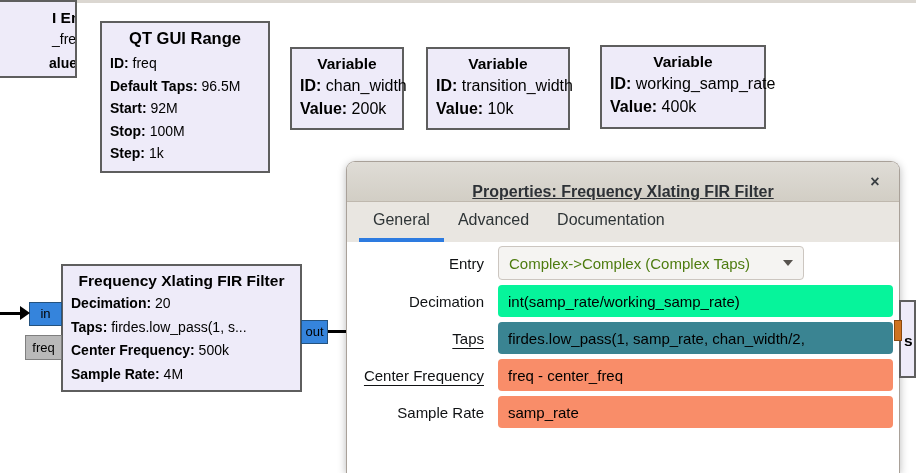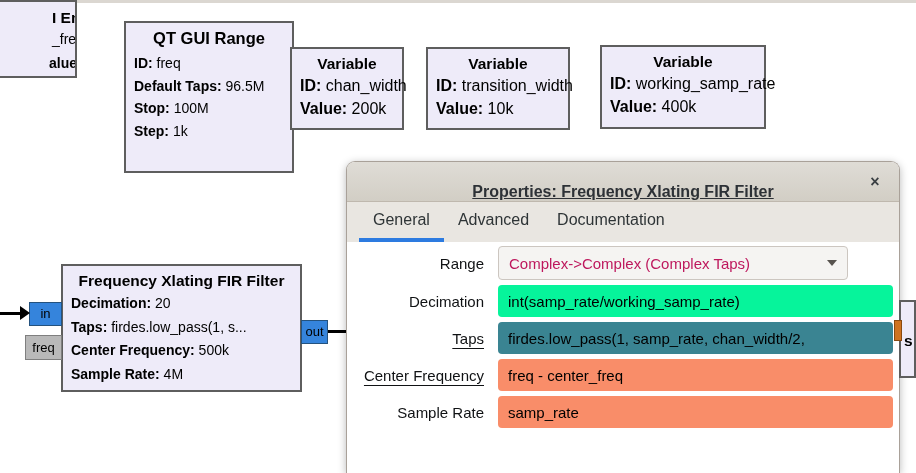--- a/index.html
+++ b/index.html
@@ -13,21 +13,21 @@
   .block { position:absolute; background:#eeebf9; border:2px solid #5e5e5e; color:#000; }
   .block .btitle { font-weight:bold; font-size:15.5px; text-align:center; padding:6px 7px 2px 7px; white-space:nowrap; }
   .block .bline { font-size:14px; padding:0 8px; line-height:22.5px; white-space:nowrap; }
   .block .bline b { font-weight:bold; }
 
   .blk-entry { left:0; top:41; width:77px; height:78px; border-left:none; overflow:hidden;padding-left:48px; }
   .blk-entry .btitle { text-align:left; padding:7px 2px 0 4px; }
   .blk-entry .l2 { padding-left:4px; line-height:24px; }
   .blk-entry .l3 { padding-left:1px; line-height:24px; }
 
-  .blk-range { left:100; top:21px; width:170px; height:152px; left:100px;margin-left:24px; }
+  .blk-range { left:100; top:21px; width:170px; height:152px; left:100px; }
   .blk-range .btitle { font-size:16.5px; padding-bottom:4px; }
 
   .blk-var1 { left:290px; top:47px; width:114px; height:83px; }
   .blk-var2 { left:426px; top:47px; width:144px; height:83px; }
   .blk-var3 { left:600px; top:45px; width:166px; height:84px; }
   .blk-var1 .bline, .blk-var2 .bline, .blk-var3 .bline { font-size:16px; }
 
   .blk-fxff { left:61px; top:264px; width:241px; height:128px; }
   .blk-fxff .bline { line-height:23.5px; }
 
@@ -62,21 +62,21 @@
          border-bottom:4px solid transparent; }
   .tab.active { border-bottom-color:#2d7be0; }
   .dbody { background:#fff; padding:2px 6px 0 6px; }
   .frow { display:flex; align-items:center; margin-bottom:5px; height:32px; }
   .frow.first { height:34px; margin-top:2px; }
   .flabel { width:139px; text-align:right; padding-right:8px; font-size:15px; color:#101214; flex:none; }
   .flabel.u { text-decoration:underline; text-underline-offset:4px; }
   .fgap { width:6px; flex:none; }
   .ffield { flex:1; height:100%; border-radius:4px; display:flex; align-items:center;
             padding-left:10px; font-size:15px; color:#000; white-space:nowrap; overflow:hidden; }
-  .fdrop { flex:none; width:350px; background:#f5f4f2; border:1px solid #ccc6c0; color:#be185d;
+  .fdrop { flex:none; width:306px; background:#f5f4f2; border:1px solid #ccc6c0; color:#4d7c0f;
            justify-content:space-between; padding-right:10px; }
   .droparrow { width:0; height:0; border-top:6px solid #57534e; border-left:5px solid transparent;
                border-right:5px solid transparent; margin-left:8px; flex:none; }
   .f-green  { background:#06f49b; }
   .f-teal   { background:#3a8492; }
   .f-salmon { background:#f98d69; }
 </style>
 </head>
 <body>
 
@@ -86,20 +86,21 @@
   <div class="block blk-entry">
     <div class="btitle">I Entry</div>
     <div class="bline l2"><span>_freq</span></div>
     <div class="bline l3"><b>alue:</b> <span>96M</span></div>
   </div>
 
   <div class="block blk-range">
     <div class="btitle">QT GUI Range</div>
     <div class="bline"><b>ID:</b> <span>freq</span></div>
     <div class="bline"><b>Default Taps:</b> <span>96.5M</span></div>
+    <div class="bline"><b>Start:</b> <span>92M</span></div>
     <div class="bline"><b>Stop:</b> <span>100M</span></div>
     <div class="bline"><b>Step:</b> <span>1k</span></div>
   </div>
 
   <div class="block blk-var1">
     <div class="btitle">Variable</div>
     <div class="bline"><b>ID:</b> <span>chan_width</span></div>
     <div class="bline"><b>Value:</b> <span>200k</span></div>
   </div>
 
@@ -142,21 +143,21 @@
     <span>Properties: Frequency Xlating FIR Filter</span>
     <span class="closebtn">×</span>
   </div>
   <div class="tabbar">
     <div class="tab active">General</div>
     <div class="tab">Advanced</div>
     <div class="tab">Documentation</div>
   </div>
   <div class="dbody">
     <div class="frow first">
-      <div class="flabel">Range</div>
+      <div class="flabel">Entry</div>
       <div class="fgap"></div>
       <div class="ffield fdrop">
         <span>Complex-&gt;Complex (Complex Taps)</span>
         <span class="droparrow"></span>
       </div>
     </div>
     <div class="frow">
       <div class="flabel">Decimation</div>
       <div class="fgap"></div>
       <div class="ffield f-green">int(samp_rate/working_samp_rate)</div>

